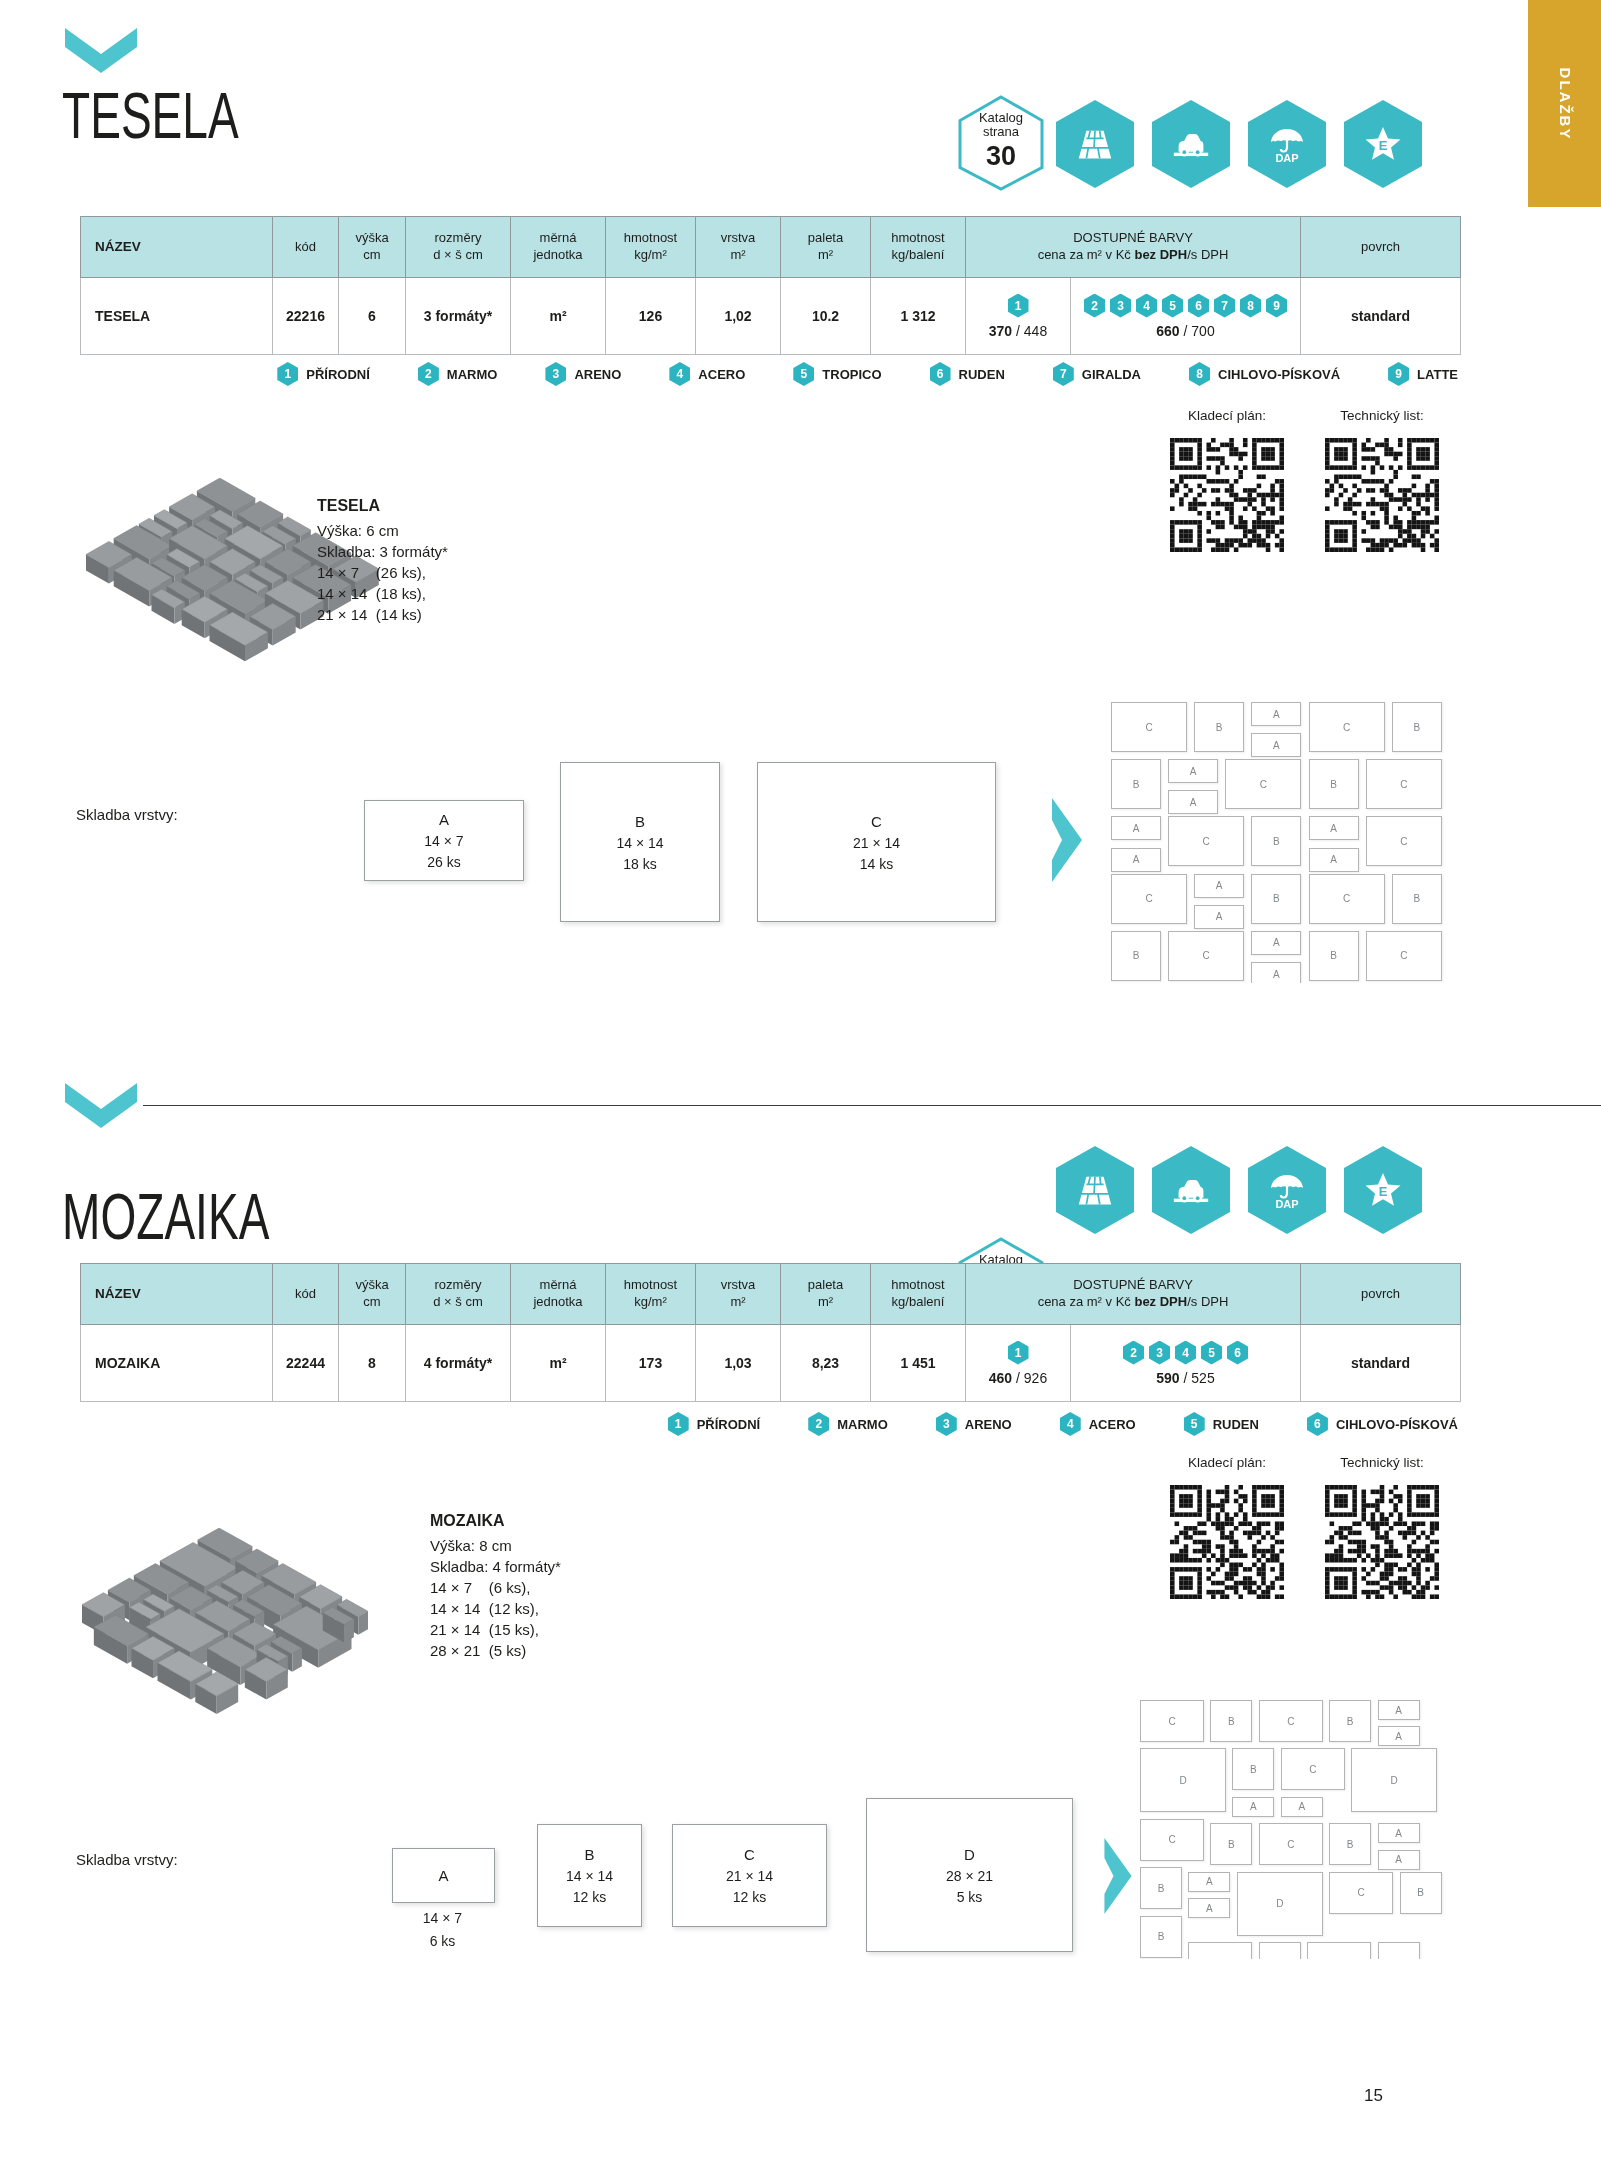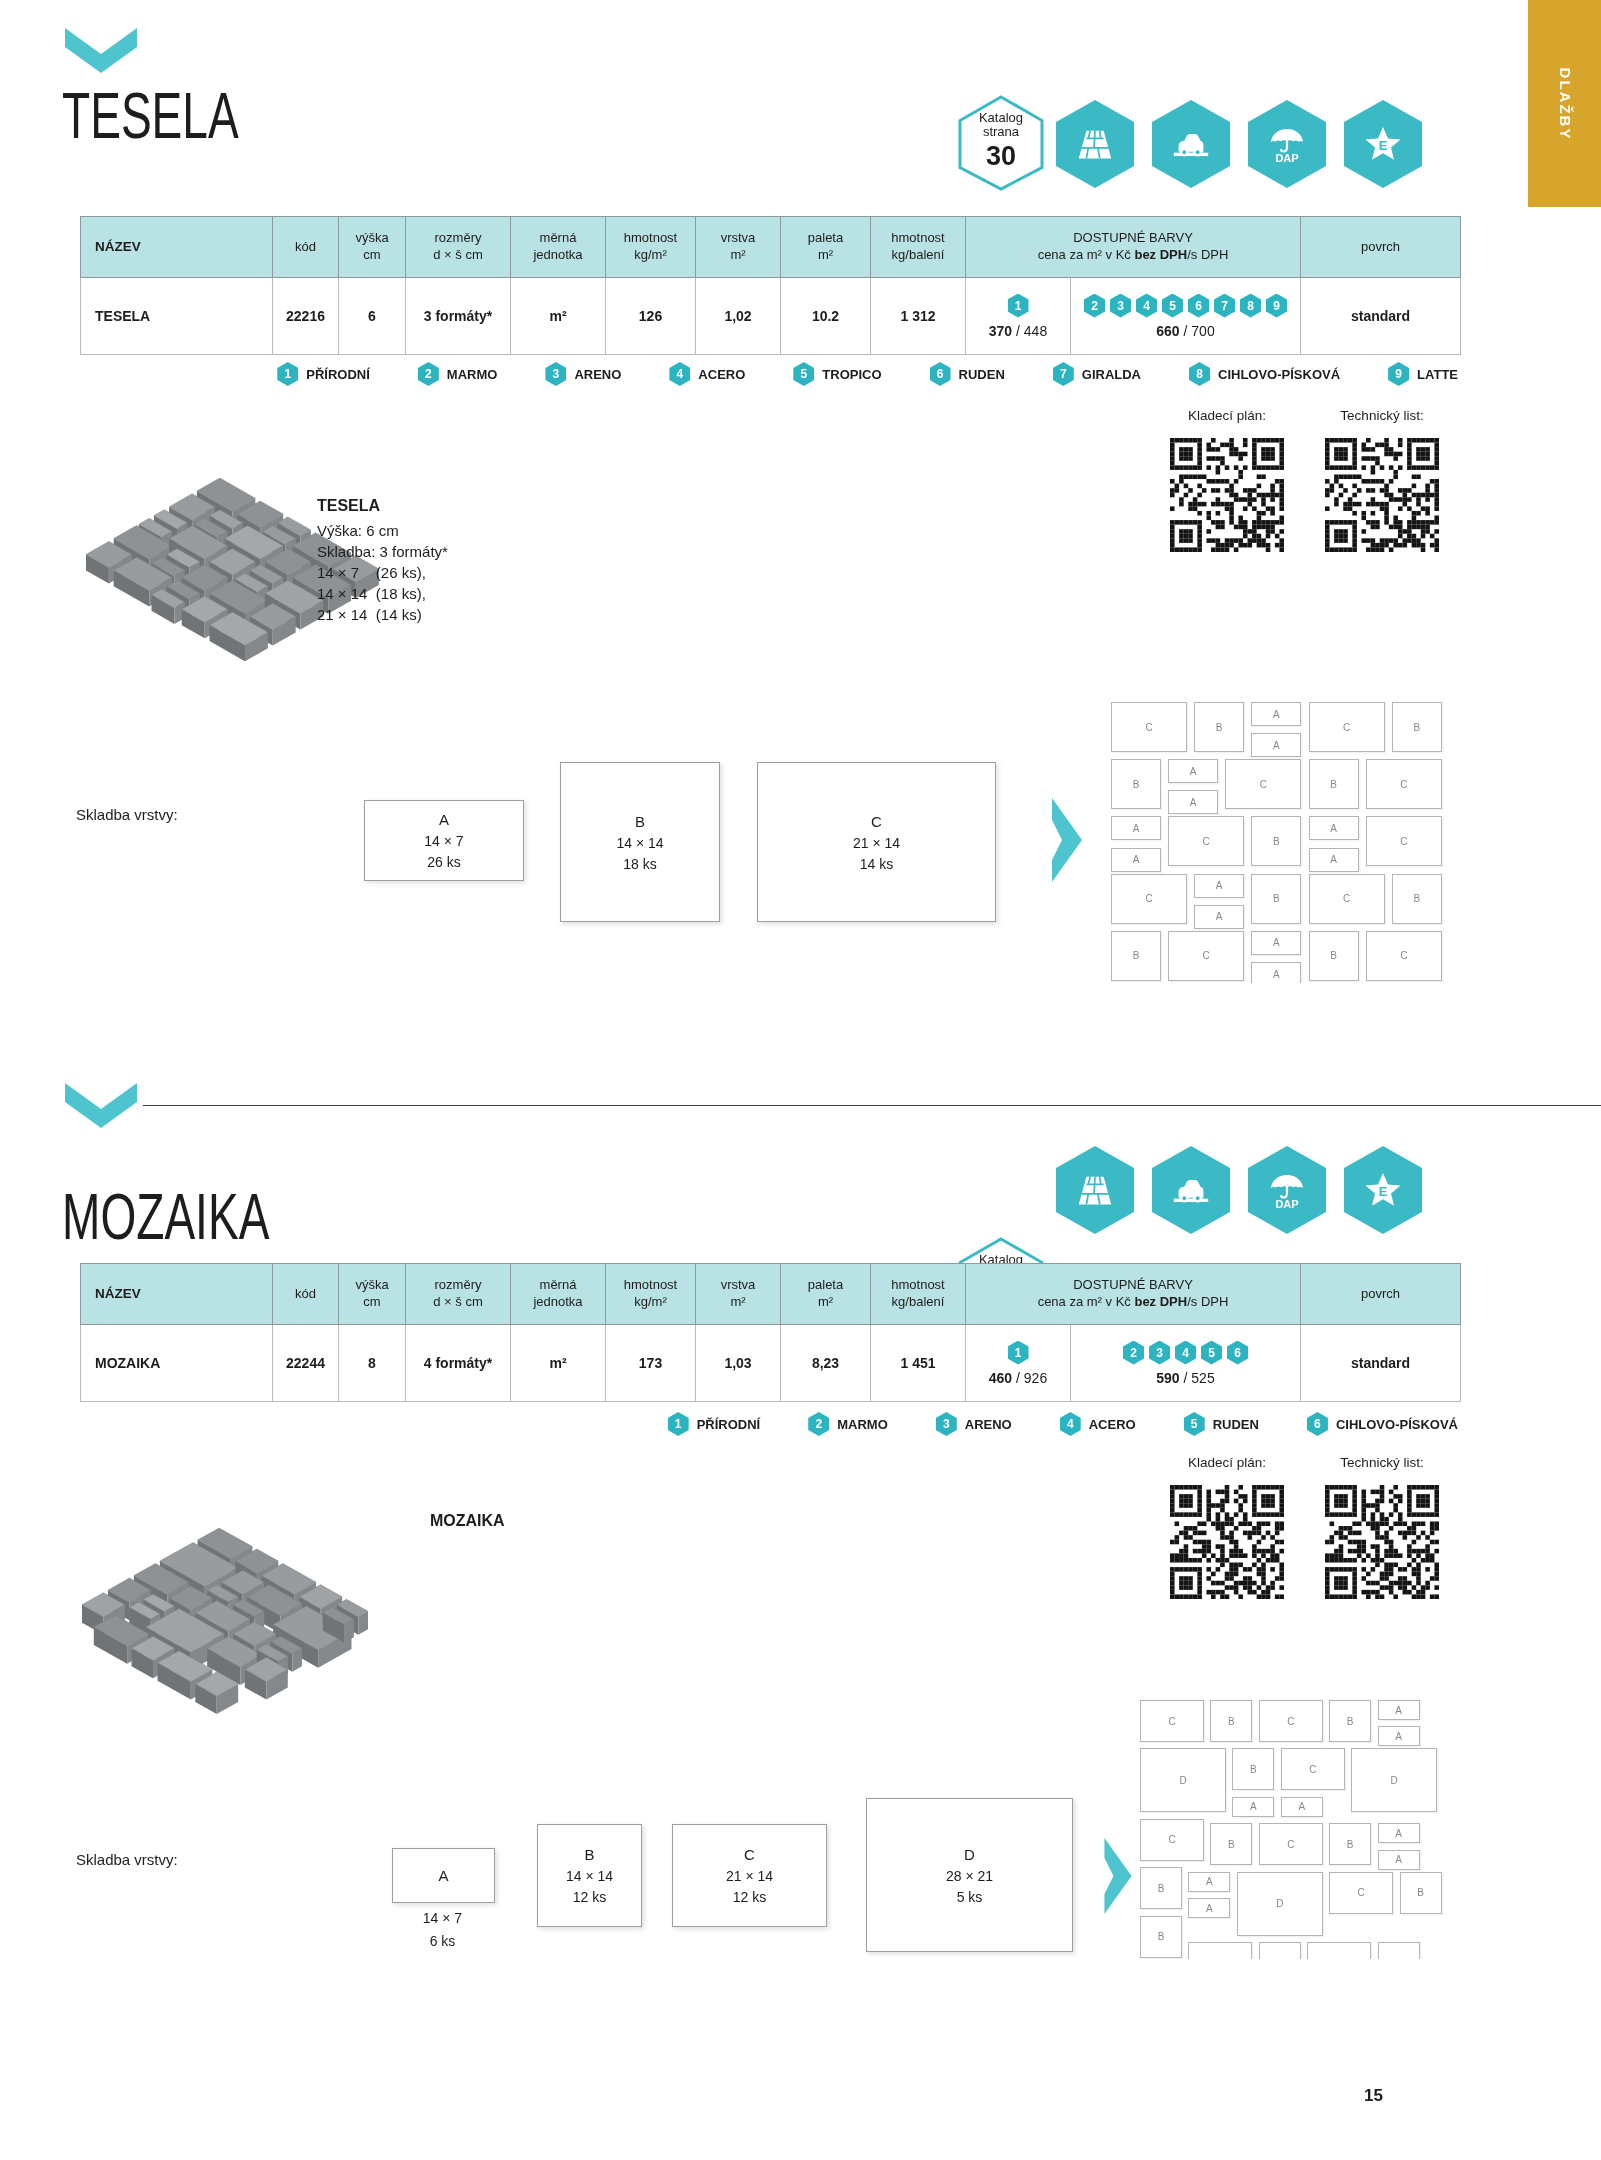--- a/index.html
+++ b/index.html
@@ -66,21 +66,21 @@
   .sidetab{left:1528px;top:0;width:73px;height:207px;background:#d8a52c;}
   .sidetab span{position:absolute;left:50%;top:50%;transform:translate(-50%,-50%) rotate(90deg);
                 color:#fff;font-weight:bold;font-size:15px;letter-spacing:2px;white-space:nowrap;}
 
   .katalog-hex{position:relative;width:86px;height:96px;}
   .katalog-hex .ktxt{position:absolute;left:0;top:16px;width:100%;text-align:center;
                      font-size:13px;line-height:14px;}
   .katalog-hex .knum{position:absolute;left:0;top:46px;width:100%;text-align:center;
                      font-size:27px;font-weight:bold;}
   .divline{background:#3c3c3c;height:1px;}
-  .pagenum{font-size:17px;font-weight:bold;text-align:center;}
+  .pagenum{font-size:17px;font-weight:normal;text-align:center;}
 </style>
 </head>
 <body>
 
 <div class="page">
 
   <div class="abs sidetab">
     <span>DLAŽBY</span>
   </div>
 
@@ -1978,20 +1978,28 @@
         <polygon points="68.7,142.6 47.2,154.6 47.2,172.6 68.7,160.6" fill="#85888b"></polygon>
         <polygon points="47.2,130.5 68.7,142.6 47.2,154.6 25.7,142.6" fill="#a0a3a6" stroke="#7c7f82" stroke-width="0.5"></polygon>
         <polygon points="-23.8,157.1 -2.4,169.1 -2.4,187.1 -23.8,175.1" fill="#717477"></polygon>
         <polygon points="19.1,157.1 -2.4,169.1 -2.4,187.1 19.1,175.1" fill="#85888b"></polygon>
         <polygon points="-2.4,145.1 19.1,157.1 -2.4,169.1 -23.8,157.1" fill="#a5a8ab" stroke="#7c7f82" stroke-width="0.5"></polygon>
       </svg>
     </div>
 
   <div class="abs" style="left:430px;top:1512px;">
     <div class="infoname">MOZAIKA</div>
+    <div class="infolines">
+        <div>Výška: 8 cm</div>
+        <div>Skladba: 4 formáty*</div>
+        <div>14 × 7    (6 ks),</div>
+        <div>14 × 14  (12 ks),</div>
+        <div>21 × 14  (15 ks),</div>
+        <div>28 × 21  (5 ks)</div>
+      </div>
   </div>
 
   <div class="abs slabel" style="left:76px;top:1851px;">Skladba vrstvy:</div>
   <div class="sbox" style="left:392px;top:1848px;width:101px;height:53px;">
     <div class="ltr">A</div>
   </div>
   <div class="scaption" style="left:392px;top:1910px;width:101px;">14 × 7</div>
   <div class="scaption" style="left:392px;top:1933px;width:101px;">6 ks</div>
   <div class="sbox" style="left:537px;top:1824px;width:103px;height:101px;">
     <div class="ltr">B</div>

